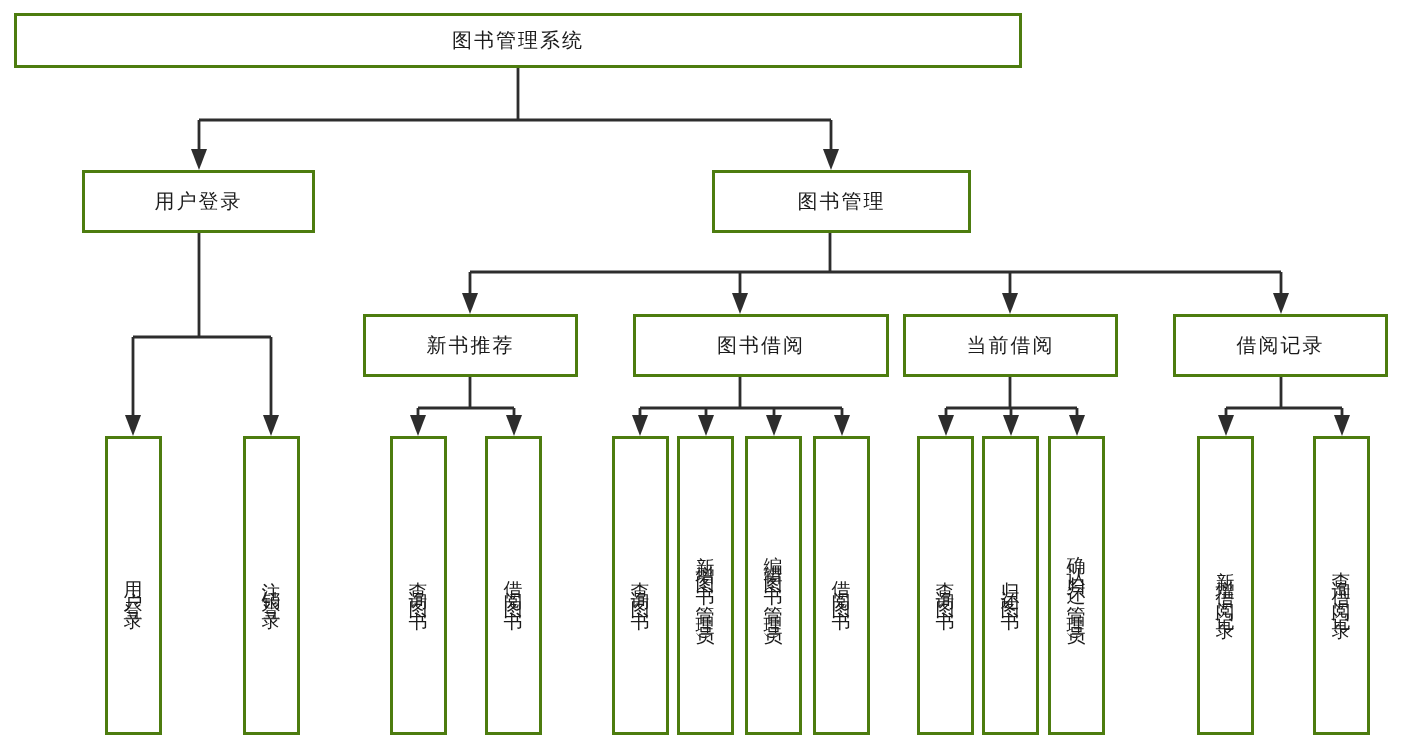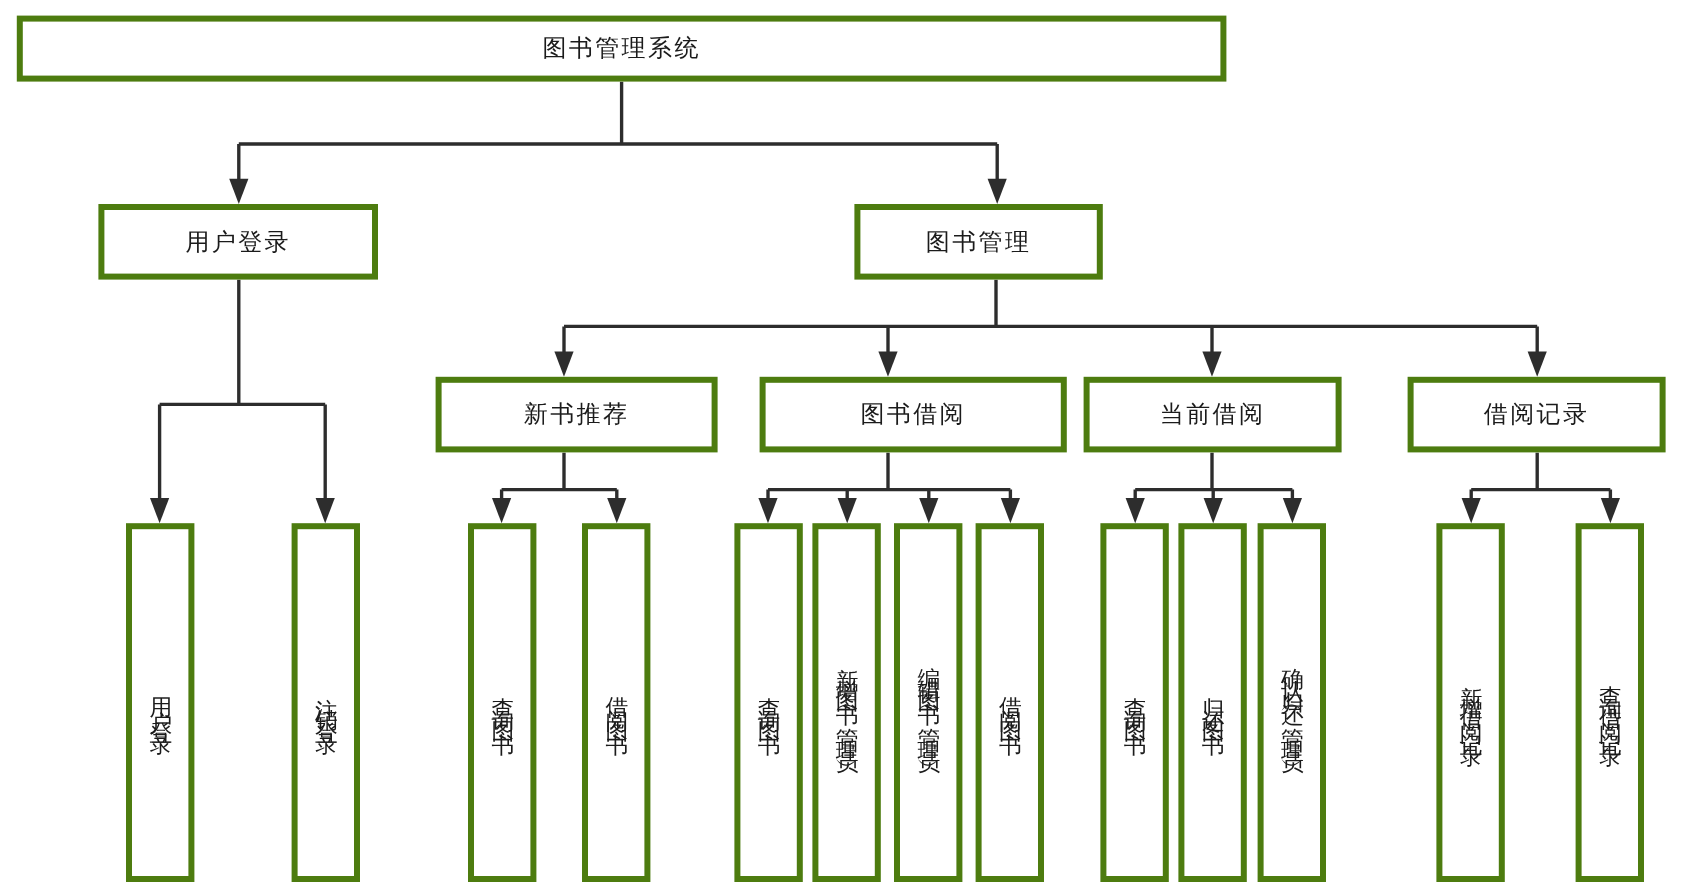--- a/index.html
+++ b/index.html
@@ -19,21 +19,21 @@
     position: absolute;
     left: 0;
     top: 0;
     width: 1405px;
     height: 747px;
   }
   .box {
     position: absolute;
     box-sizing: border-box;
     background: #ffffff;
-    border: 5px solid #4d7c0f;
+    border: 3px solid #4d7c0f;
     display: flex;
     align-items: center;
     justify-content: center;
     color: #1b1b1b;
   }
   .hlabel {
     font-size: 20px;
     letter-spacing: 2px;
     white-space: nowrap;
   }
@@ -101,25 +101,25 @@
     </g>
   </svg>
 
   <div class="box" style="left:14px;top:13px;width:1008px;height:55px">
     <span class="hlabel">图书管理系统</span>
   </div>
 
   <div class="box" style="left:82px;top:170px;width:233px;height:63px">
     <span class="hlabel">用户登录</span>
   </div>
-  <div class="box" style="left:712px;top:170px;width:207px;height:63px">
+  <div class="box" style="left:712px;top:170px;width:259px;height:63px">
     <span class="hlabel">图书管理</span>
   </div>
 
-  <div class="box" style="left:363px;top:314px;width:235px;height:63px">
+  <div class="box" style="left:363px;top:314px;width:215px;height:63px">
     <span class="hlabel">新书推荐</span>
   </div>
   <div class="box" style="left:633px;top:314px;width:256px;height:63px">
     <span class="hlabel">图书借阅</span>
   </div>
   <div class="box" style="left:1173px;top:314px;width:215px;height:63px">
     <span class="hlabel">借阅记录</span>
   </div>
   <div class="box" style="left:903px;top:314px;width:215px;height:63px">
     <span class="hlabel">当前借阅</span>

